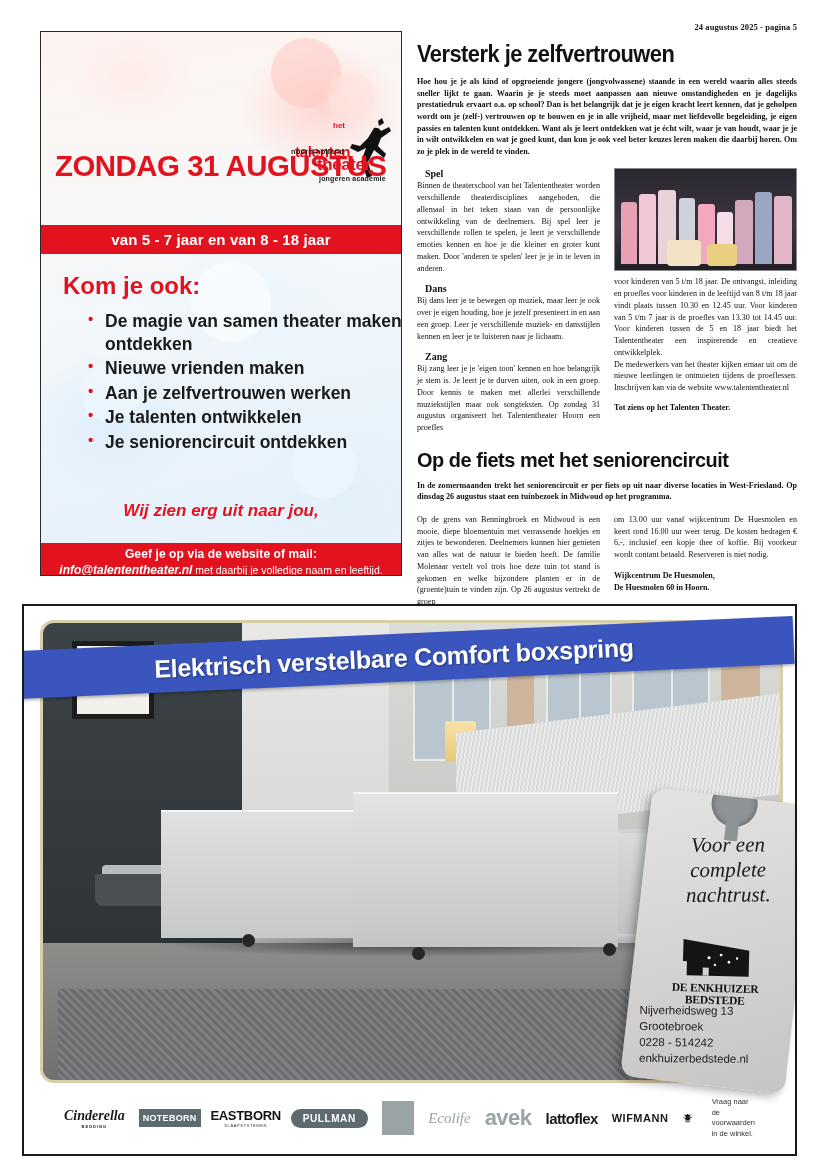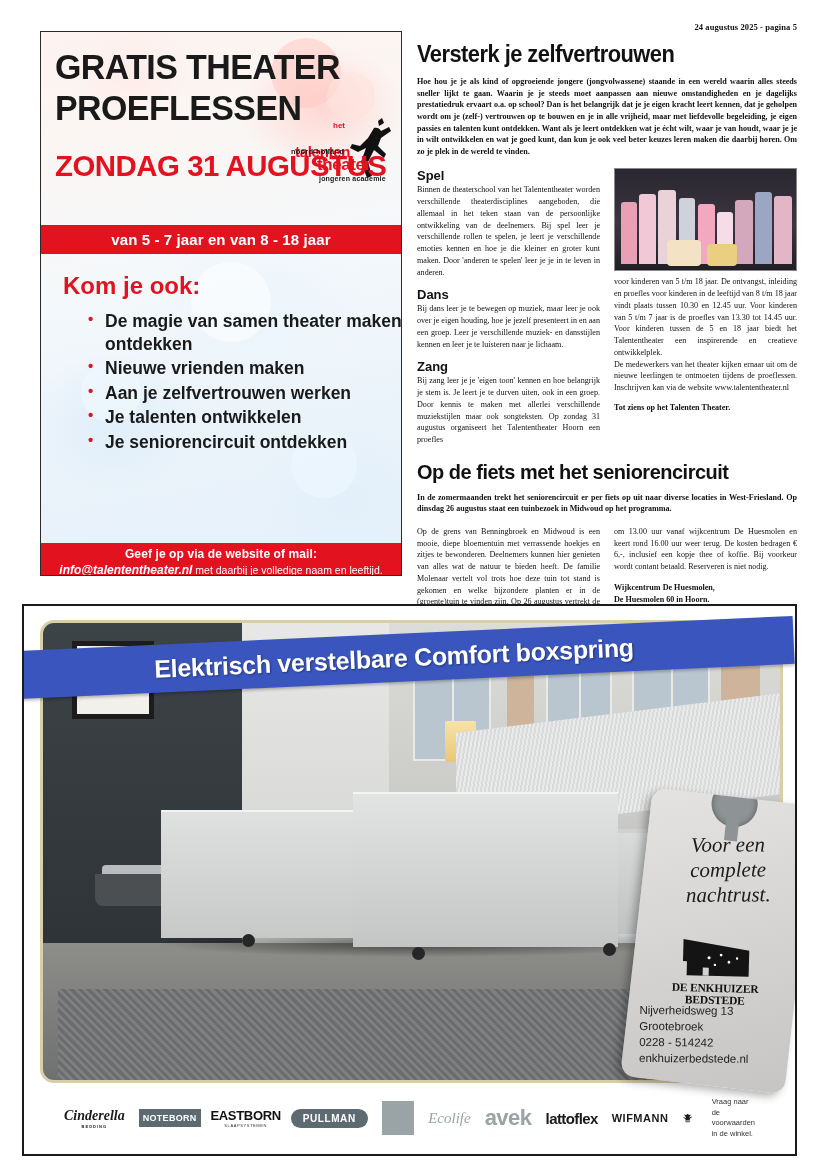--- a/index.html
+++ b/index.html
@@ -126,22 +126,22 @@
     font-weight: bold;
     font-size: 8.1px;
     line-height: 1.44;
     color: #111;
     text-align: justify;
     margin-top: 8px;
   }
   .cols2 { display: flex; gap: 14px; margin-top: 11px; }
   .col { width: 183px; }
   .sub-h {
-    font-family: Liberation Sans, sans-serif;
-    font-weight: bold; font-size: 13px; color: #111; margin-bottom: 1px;
+    font-family: Liberation Serif, serif;
+    font-weight: bold; font-size: 10px; color: #111; margin-bottom: 1px; margin-left: 8px;
   }
   .body-p {
     font-family: "Liberation Serif", serif;
     font-size: 8.1px; line-height: 1.45; color: #111; text-align: justify;
   }
   .body-p + .sub-h { margin-top: 9px; }
   .bold-end { font-weight: bold; }
 
   
   .art-photo {
@@ -303,26 +303,20 @@
 
   <div class="top-section">
 
     <div class="theater-ad">
       <div class="bokeh" style="left:230px;top:6px;width:70px;height:70px;background:rgba(255,195,190,0.5);"></div>
       <div class="bokeh" style="left:286px;top:40px;width:48px;height:48px;background:rgba(255,225,220,0.55);"></div>
       <div class="bokeh" style="left:150px;top:230px;width:80px;height:80px;background:rgba(255,255,255,0.55);"></div>
       <div class="bokeh" style="left:40px;top:330px;width:60px;height:60px;background:rgba(240,248,253,0.7);"></div>
       <div class="bokeh" style="left:250px;top:400px;width:66px;height:66px;background:rgba(236,246,253,0.7);"></div>
 
-      <div class="ad-headline-block">
-        <div class="ad-headline">
-          <span>GRATIS THEATER</span>
-          <span class="l2">PROEFLESSEN</span>
-        </div>
-      </div>
 
       <div class="tt-logo">
         <svg class="tt-dancer" viewBox="0 0 44 62">
           <path d="M30 3 L34 0 L36 5 L31 8 Z M26 10 C28 9 32 10 33 13 L41 9 L43 13 L33 20 L30 28 L38 36 L36 40 L26 32 L20 44 L24 58 L19 60 L13 44 L18 30 L10 34 L2 30 L4 26 L12 28 L20 20 Z" fill="#111"></path>
         </svg>
         <div class="tt-het">het</div>
         <div class="tt-tal">talenten</div>
         <div class="tt-nh">noord-holland</div>
         <div class="tt-the">theater</div>
         <div class="tt-ja">jongeren academie</div>
@@ -338,20 +332,21 @@
 
       <ul class="ad-bullets">
         <li>De magie van samen theater maken, ontdekken</li>
         <li>Nieuwe vrienden maken</li>
         <li>Aan je zelfvertrouwen werken</li>
         <li>Je talenten ontwikkelen</li>
         <li>Je seniorencircuit ontdekken</li>
       </ul>
 
       <div class="ad-slogan">
+        <div>Wij zien erg uit naar jou,</div>
       </div>
 
       <div class="ad-bottom-bar">
         <div class="bb1">Geef je op via de website of mail:</div>
         <div class="bb2">
           <b>info@talententheater.nl</b><span> met daarbij je volledige naam en leeftijd.</span>
         </div>
 
       </div>
     </div>

